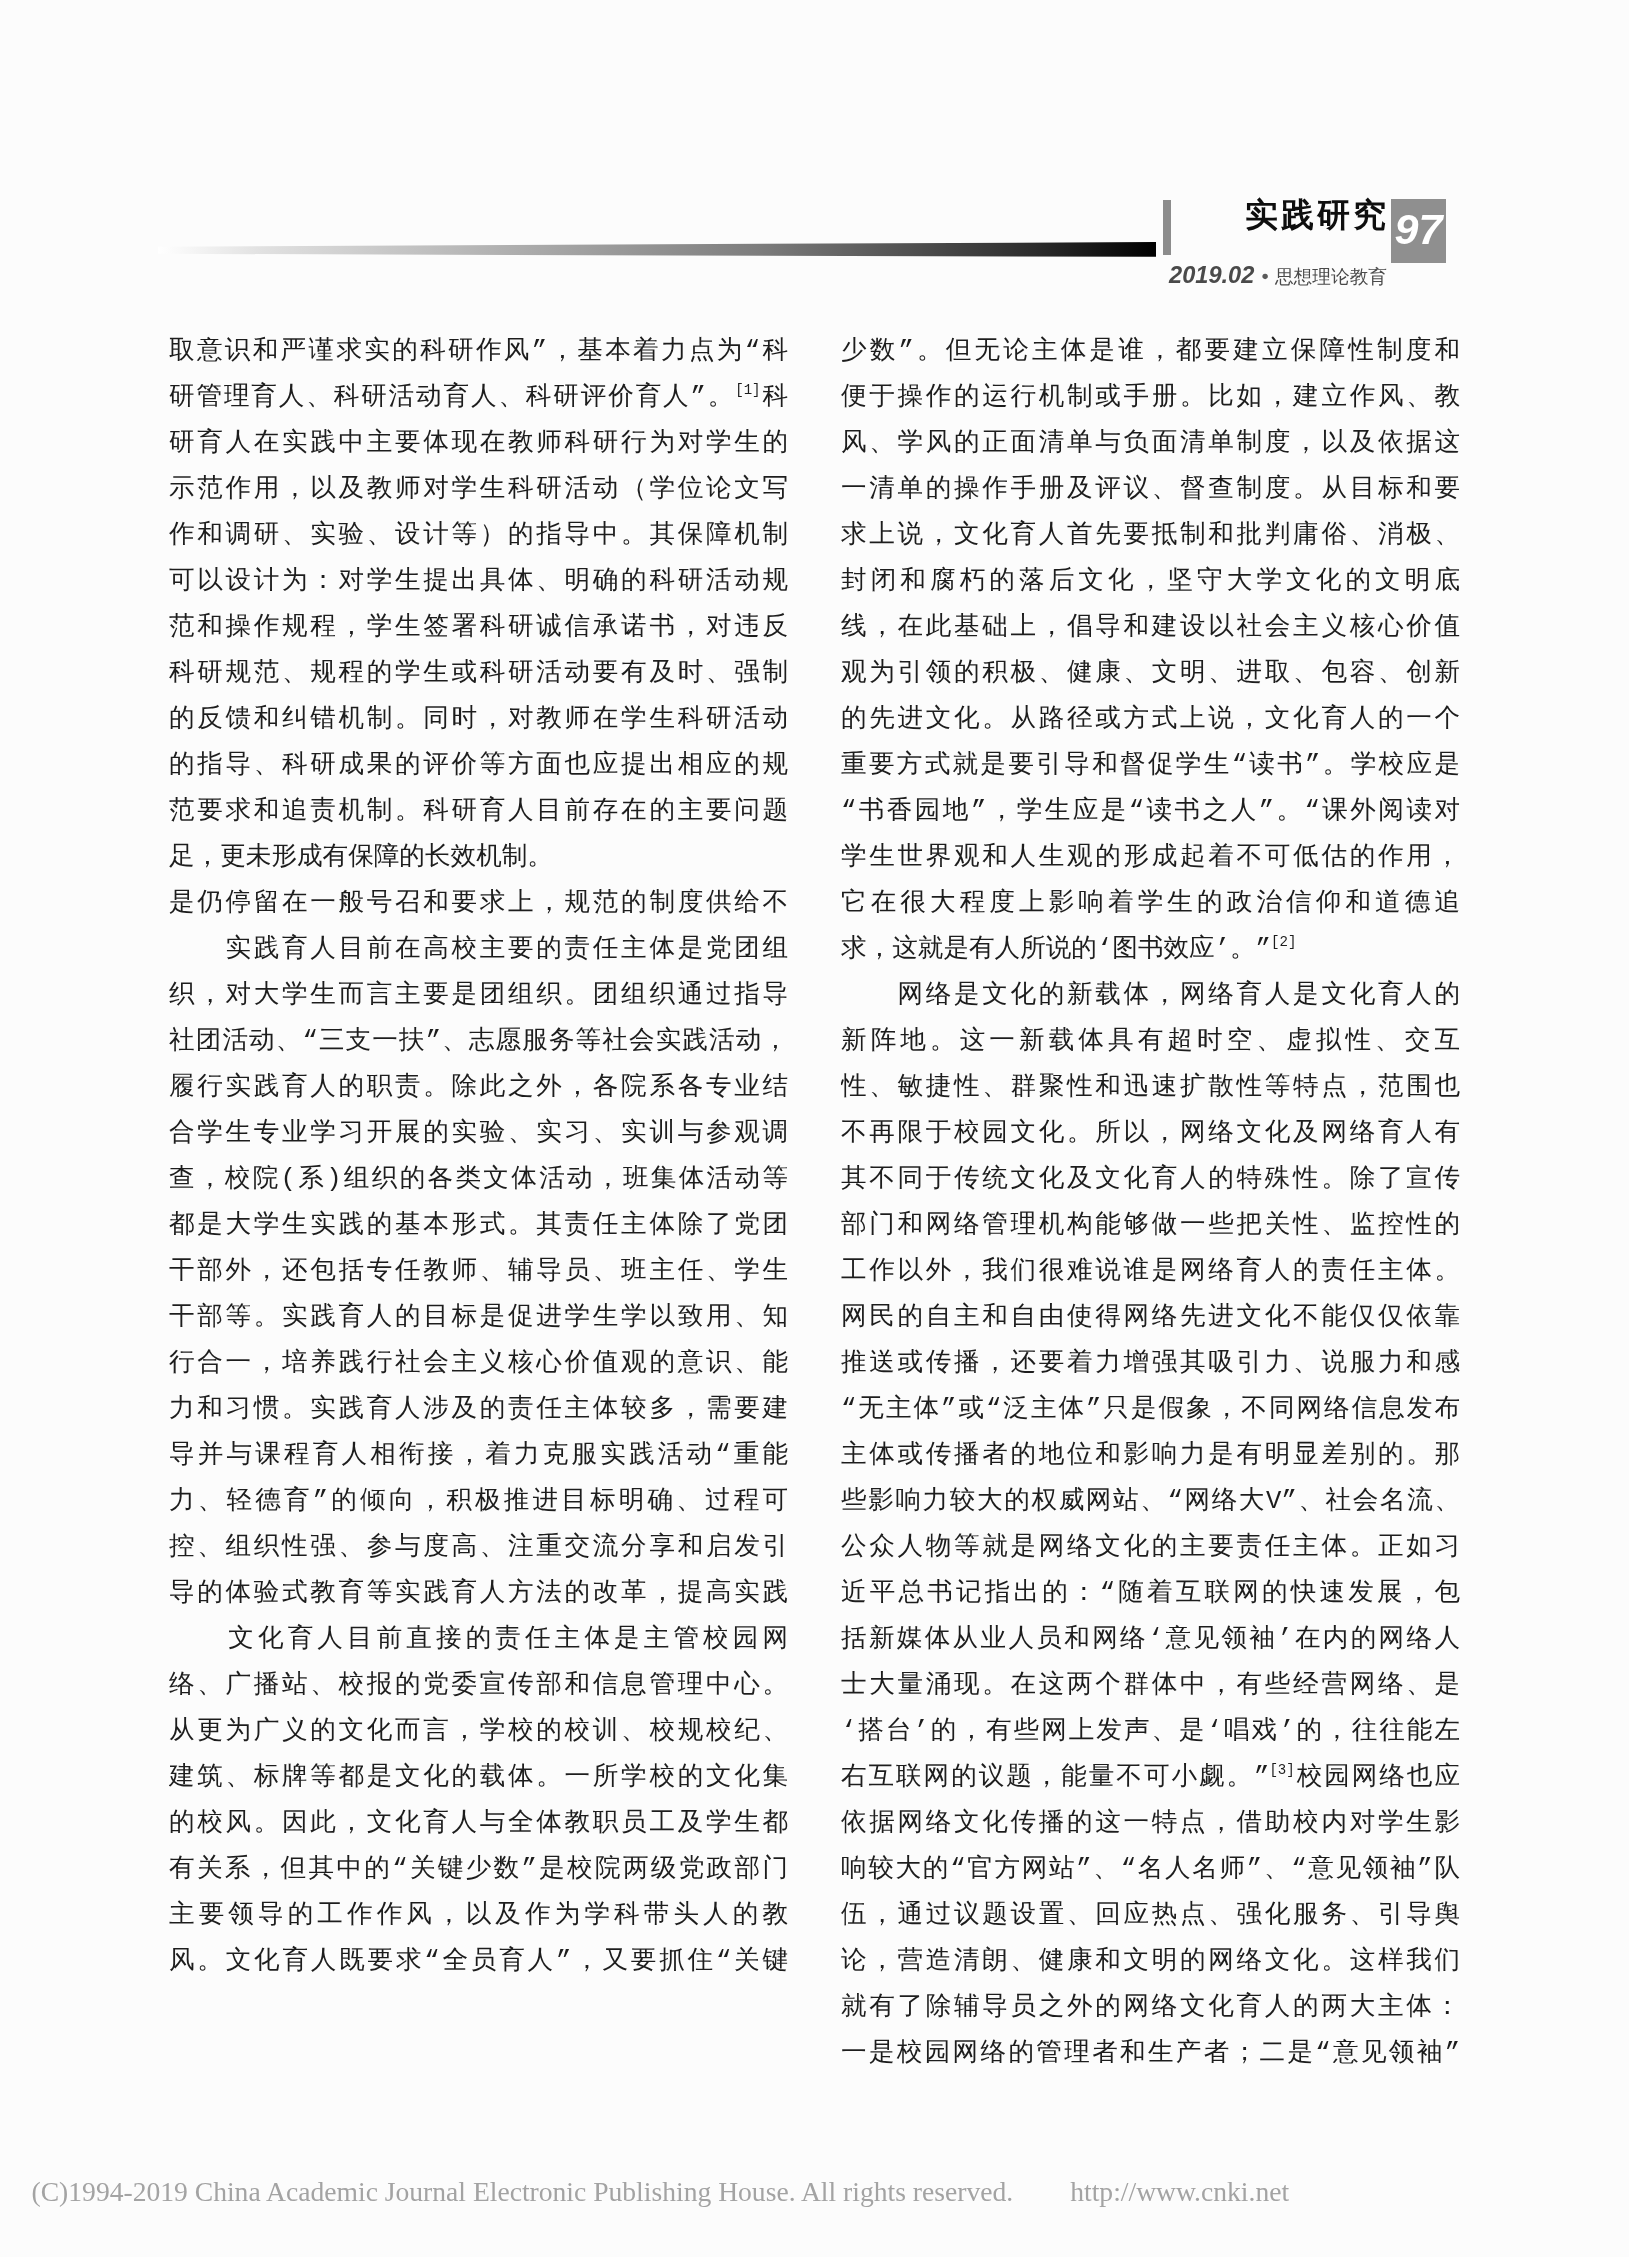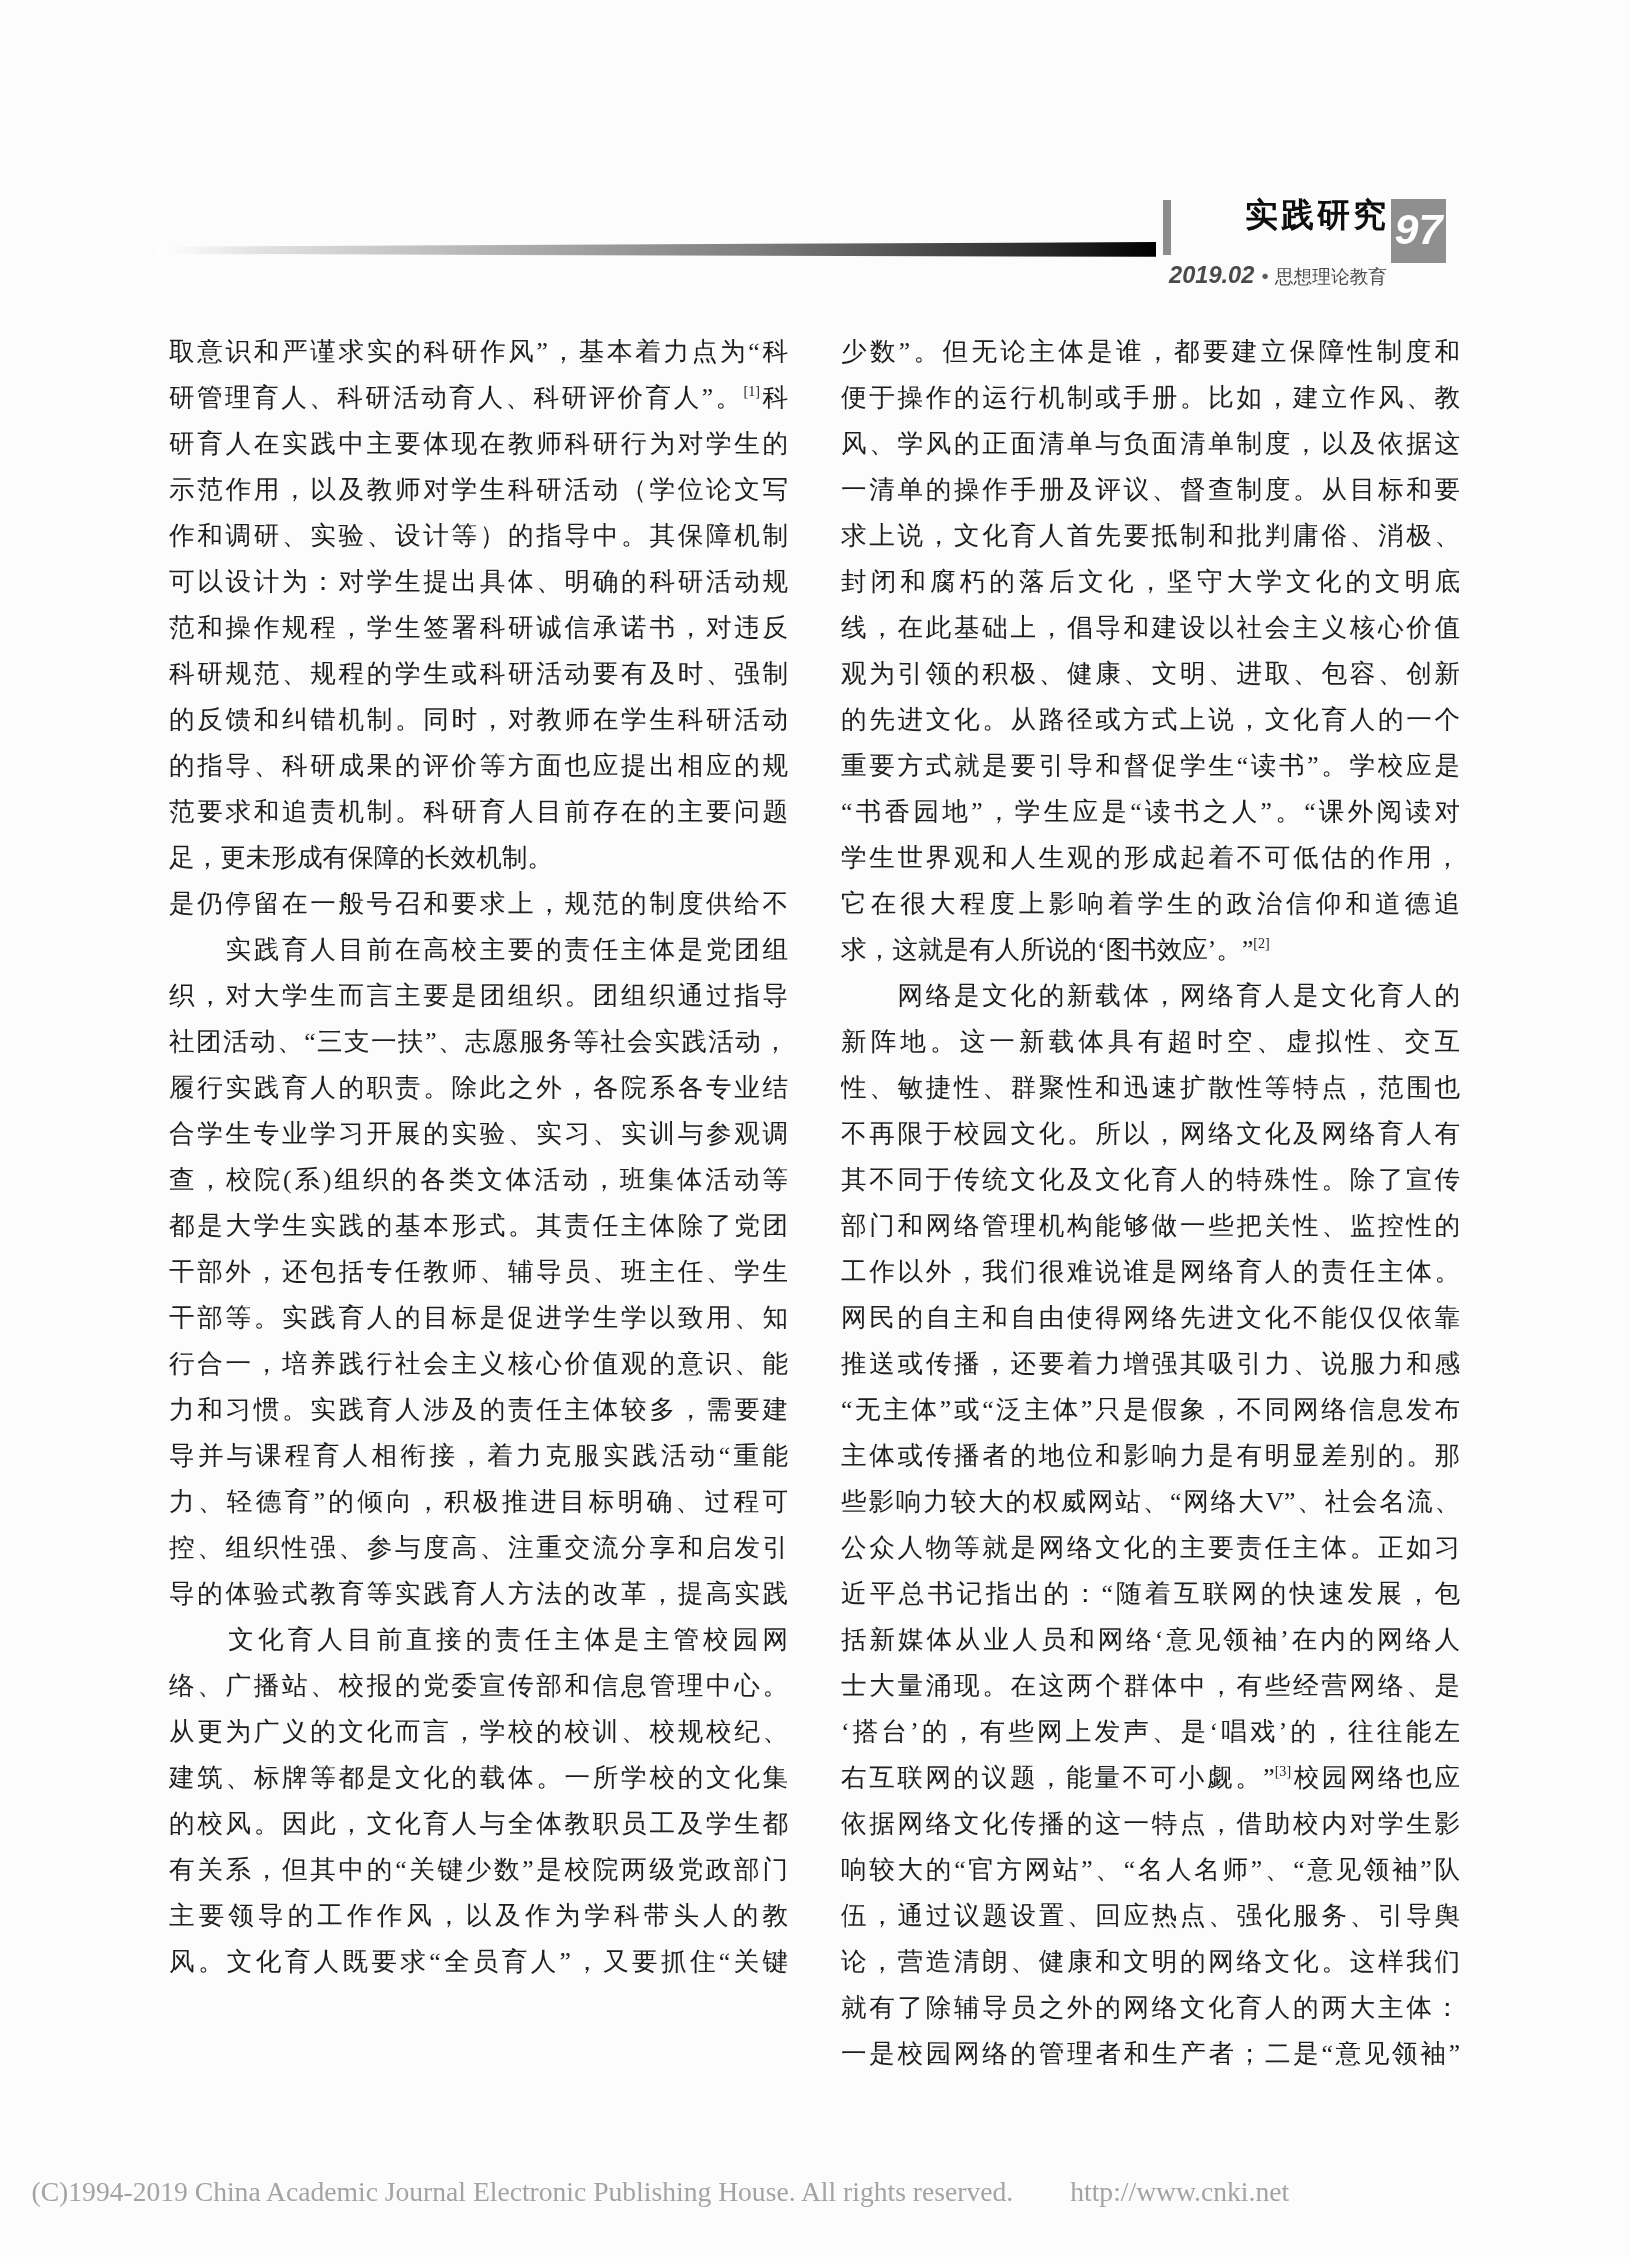--- a/index.html
+++ b/index.html
@@ -37,21 +37,21 @@
   .journal{font-size:18.7px;font-family:"Liberation Sans","DejaVu Sans",sans-serif;color:#4a4a4a;}
   .page-badge{
     position:absolute;left:1391px;top:199px;width:55px;height:64px;
     background:var(--badge-gray,#8f8f8f);
     color:#ffffff;font-family:"Liberation Sans","DejaVu Sans",sans-serif;
     font-style:italic;font-weight:bold;font-size:43px;
     text-align:center;line-height:61px;
   }
 
   
-  .col{position:absolute;top:329px;width:619px;color:var(--text,#1d1d1d);}
+  .col{position:absolute;top:329px;width:619px;color:var(--text,#1d1d1d);font-family:Liberation Mono, monospace;}
   .col-left{left:169px;}
   .col-right{left:841px;}
   .line{
     font-size:25.6px;line-height:46px;height:46px;
     text-align:justify;text-align-last:justify;
     overflow:hidden;white-space:normal;
   }
   .line.para-end{text-align-last:left;}
   .line sup{font-size:0.55em;line-height:0;vertical-align:super;}
 

